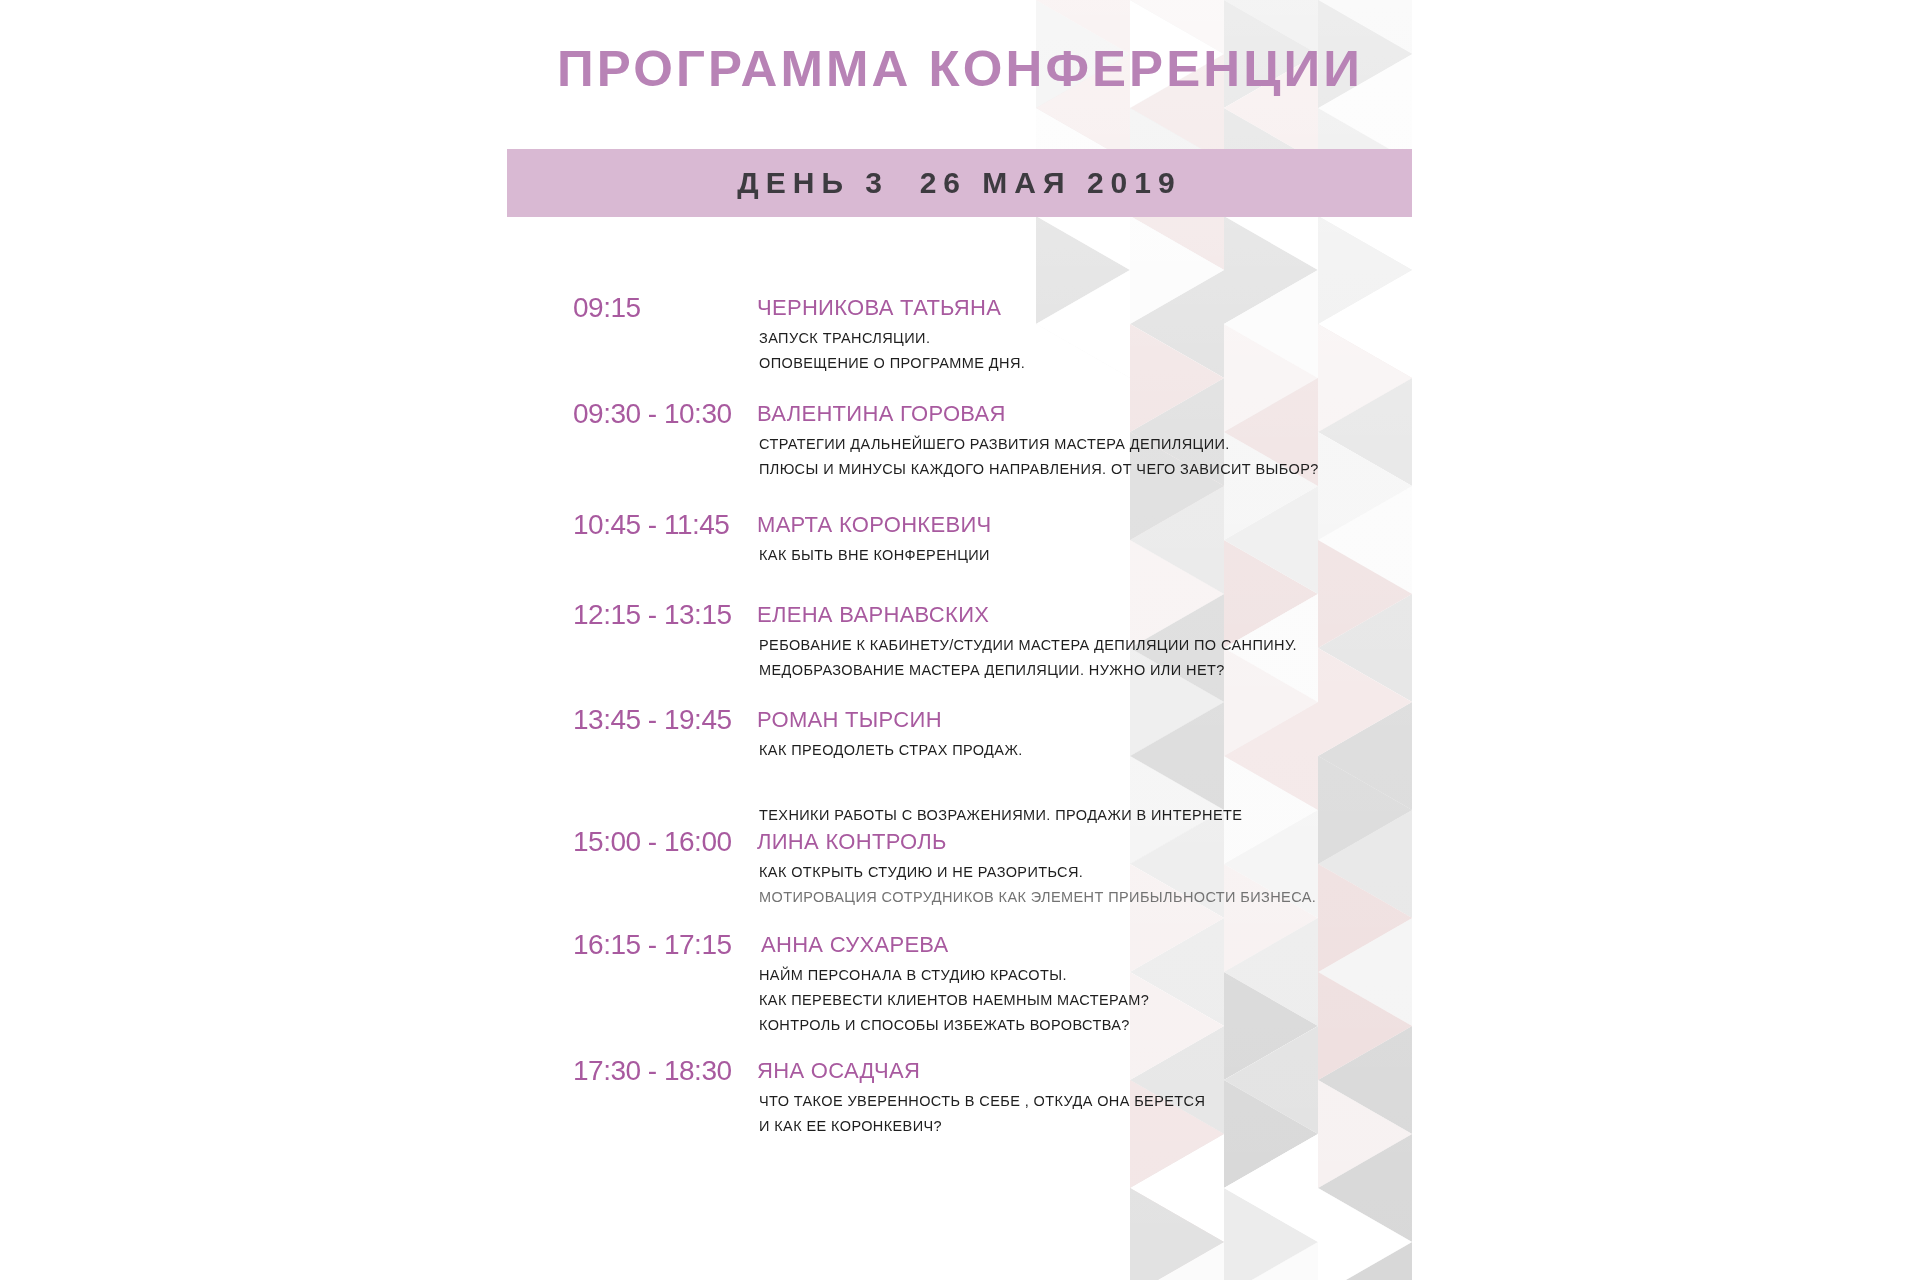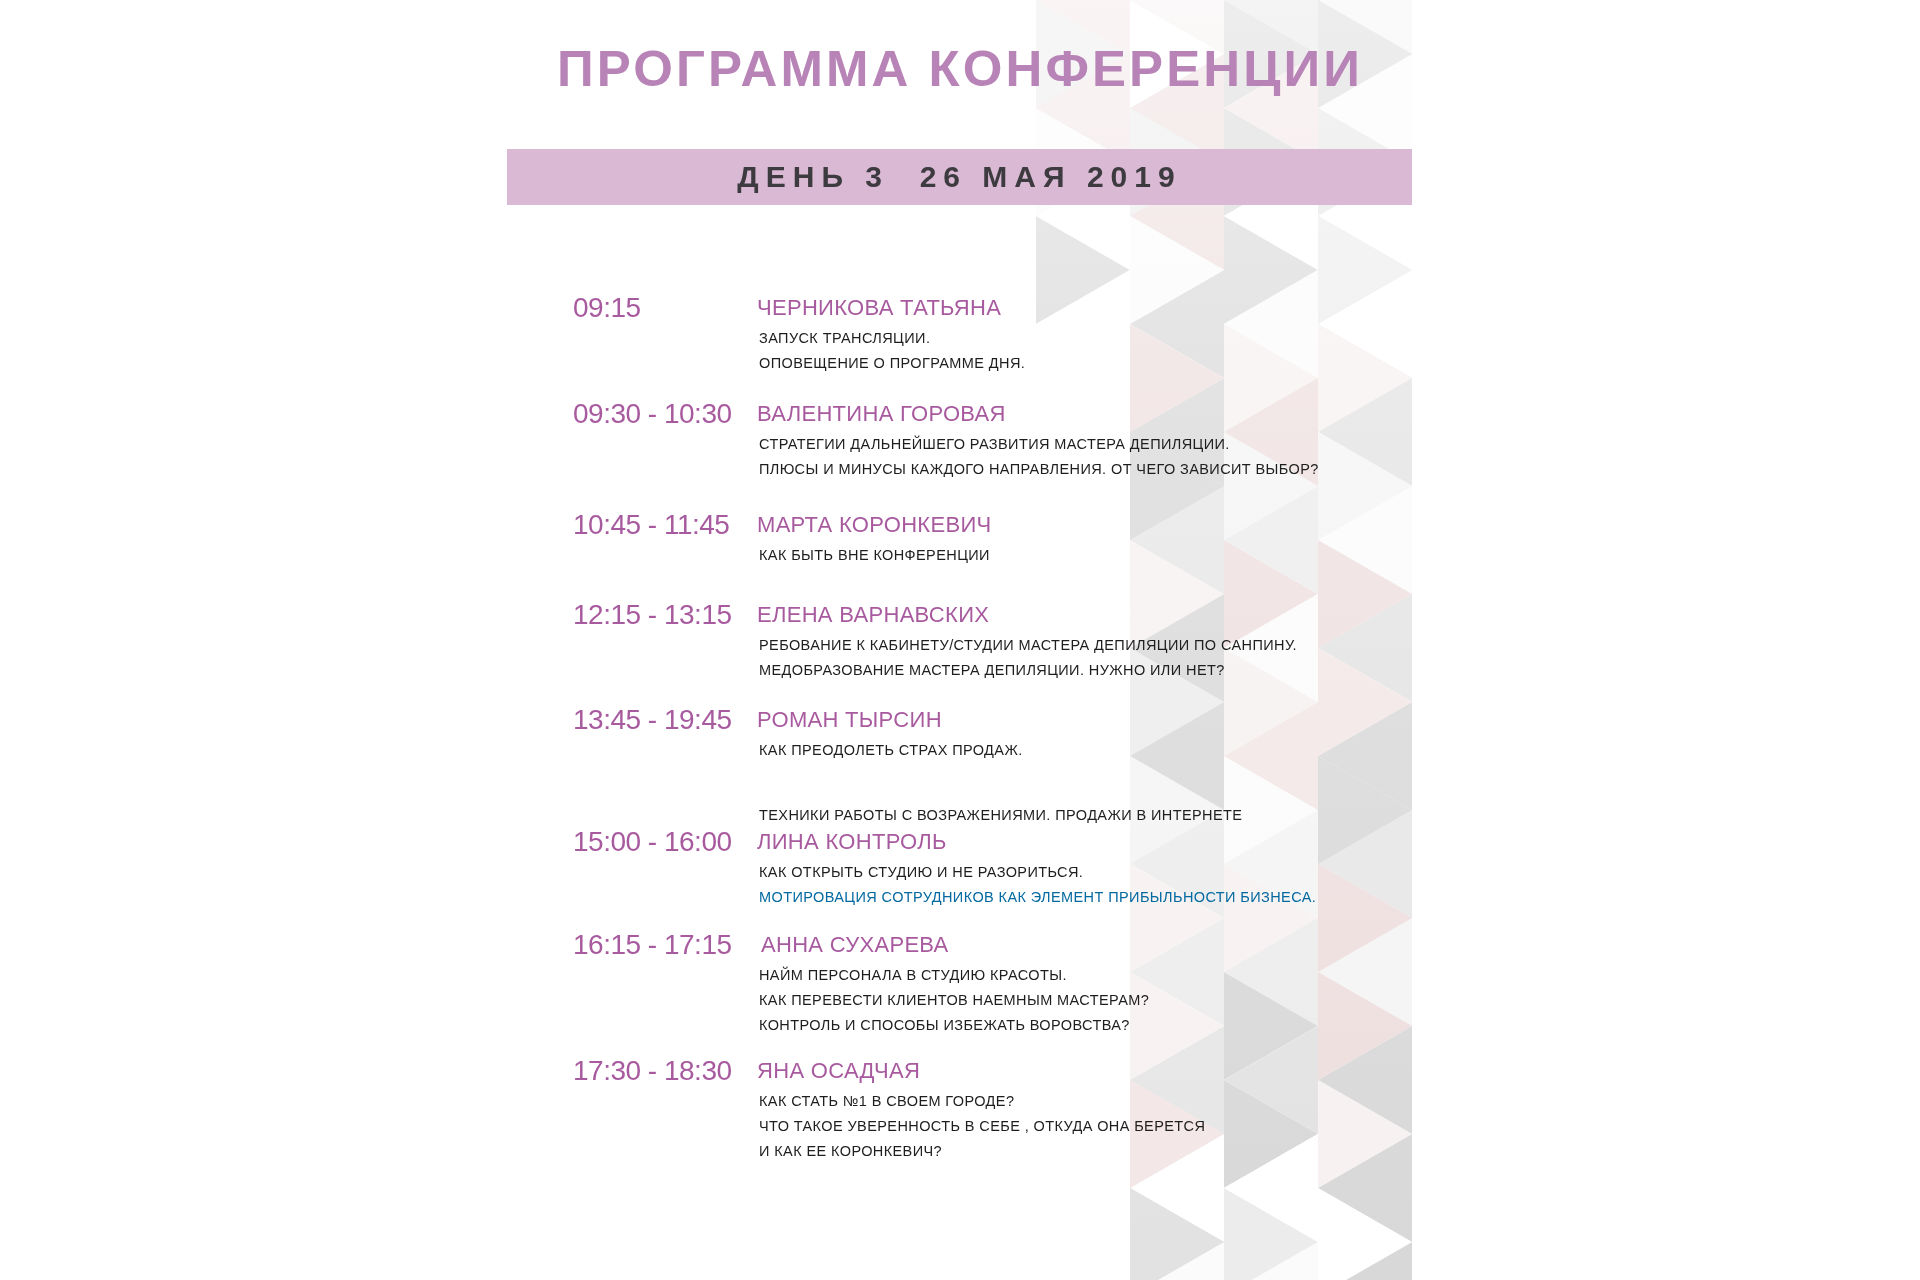--- a/index.html
+++ b/index.html
@@ -7,21 +7,21 @@
     width: 1920px; height: 1280px; background: #ffffff; position: relative; overflow: hidden;
     font-family: "Liberation Sans", "DejaVu Sans", sans-serif;
   }
   .pattern { position: absolute; left: 0; top: 0; width: 1920px; height: 1280px; z-index: 0; }
   .page-title {
     position: absolute; left: 0; width: 1920px; top: 40px; text-align: center;
     font-size: 50px; font-weight: 700; letter-spacing: 3px; z-index: 2;
     transform: scaleX(1.02);
   }
   .day-banner {
-    position: absolute; left: 507px; top: 149px; width: 905px; height: 56px; z-index: 2;
+    position: absolute; left: 507px; top: 149px; width: 905px; height: 68px; z-index: 2;
     display: flex; align-items: center; justify-content: center;
   }
   .day-banner-text {
     font-size: 30px; font-weight: 700; letter-spacing: 7px; white-space: pre;
   }
   .schedule { position: absolute; left: 0; top: 0; z-index: 2; }
   .session { position: absolute; left: 573px; }
   .session-time {
     position: absolute; left: 0; top: 0; font-size: 28px; white-space: nowrap; letter-spacing: -0.5px;
   }
@@ -278,36 +278,35 @@
       <div class="topic-line" style="color: rgb(30, 30, 30);">КАК ПРЕОДОЛЕТЬ СТРАХ ПРОДАЖ.</div>
       <div class="topic-line" style="color: rgb(30, 30, 30); margin-top: 40px;">ТЕХНИКИ РАБОТЫ С ВОЗРАЖЕНИЯМИ. ПРОДАЖИ В ИНТЕРНЕТЕ</div>
     </div>
   </div>
 
   <div class="session" style="top:826px">
     <div class="session-time" style="color: rgb(168, 90, 159);">15:00 - 16:00</div>
     <div class="session-speaker" style="color: rgb(168, 90, 159);">ЛИНА КОНТРОЛЬ</div>
     <div class="session-topics">
       <div class="topic-line" style="color: rgb(30, 30, 30);">КАК ОТКРЫТЬ СТУДИЮ И НЕ РАЗОРИТЬСЯ.</div>
-      <div class="topic-line" style="color: #0369a1;">МОТИРОВАЦИЯ СОТРУДНИКОВ КАК ЭЛЕМЕНТ ПРИБЫЛЬНОСТИ БИЗНЕСА.</div>
+      <div class="topic-line" style="color: #737373;">МОТИРОВАЦИЯ СОТРУДНИКОВ КАК ЭЛЕМЕНТ ПРИБЫЛЬНОСТИ БИЗНЕСА.</div>
     </div>
   </div>
 
   <div class="session" style="top:929px">
     <div class="session-time" style="color: rgb(168, 90, 159);">16:15 - 17:15</div>
     <div class="session-speaker" style="left: 188px; color: rgb(168, 90, 159);">АННА СУХАРЕВА</div>
     <div class="session-topics">
       <div class="topic-line" style="color: rgb(30, 30, 30);">НАЙМ ПЕРСОНАЛА В СТУДИЮ КРАСОТЫ.</div>
       <div class="topic-line" style="color: rgb(30, 30, 30);">КАК ПЕРЕВЕСТИ КЛИЕНТОВ НАЕМНЫМ МАСТЕРАМ?</div>
       <div class="topic-line" style="color: rgb(30, 30, 30);">КОНТРОЛЬ И СПОСОБЫ ИЗБЕЖАТЬ ВОРОВСТВА?</div>
     </div>
   </div>
 
   <div class="session" style="top:1055px">
     <div class="session-time" style="color: rgb(168, 90, 159);">17:30 - 18:30</div>
     <div class="session-speaker" style="color: rgb(168, 90, 159);">ЯНА ОСАДЧАЯ</div>
     <div class="session-topics">
-      <div class="topic-line" style="color: rgb(30, 30, 30);">КАК СТАТЬ №1 В СВОЕМ ГОРОДЕ?</div>
       <div class="topic-line" style="color: rgb(30, 30, 30);">ЧТО ТАКОЕ УВЕРЕННОСТЬ В СЕБЕ , ОТКУДА ОНА БЕРЕТСЯ</div>
       <div class="topic-line" style="color: rgb(30, 30, 30);">И КАК ЕЕ КОРОНКЕВИЧ?</div>
     </div>
   </div>
 </div>
 
 </body></html>

